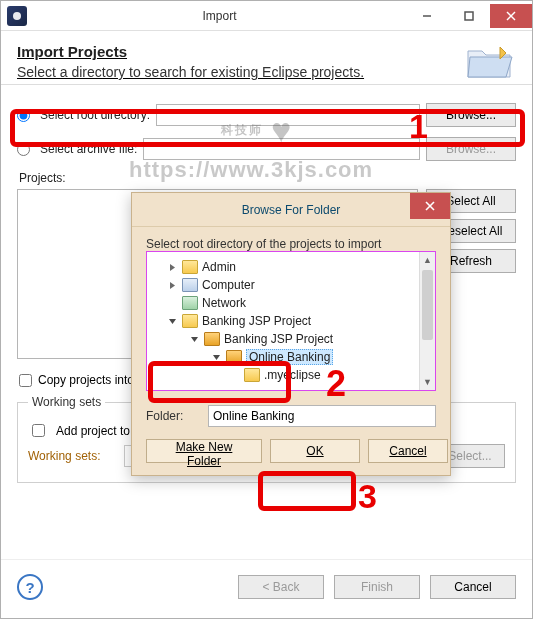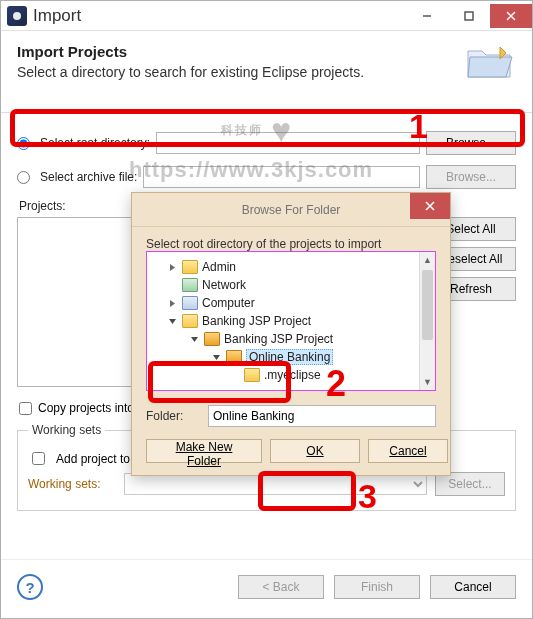--- a/index.html
+++ b/index.html
@@ -4,28 +4,28 @@
 <style>
   * { box-sizing: border-box; font-family: "Segoe UI", Tahoma, sans-serif; font-size: 12px; }
   body { margin:0; padding:0; width:533px; height:619px; background:#fff; position:relative; overflow:hidden; }
 
   .outer { width:533px; height:619px; border:1px solid #b0b0b0; background:#fff; position:relative; }
 
   
   .titlebar { height:30px; background:#fff; border-bottom:1px solid #e0e0e0; display:flex; align-items:center; }
   .titlebar .appicon { width:20px; height:20px; margin:0 6px; background:linear-gradient(135deg,#2a3b6c,#1a2847); border-radius:3px; display:flex; align-items:center; justify-content:center; }
   .titlebar .appicon svg { width:12px; height:12px; }
-  .titlebar .title  { flex:1; font-size:17px; color:#333; }
+  .titlebar .title  { flex:1; text-align:center; font-size:12px; color:#333; }
   .titlebar .winbtns { display:flex; }
   .titlebar .winbtn { width:42px; height:24px; display:flex; align-items:center; justify-content:center; color:#555; }
   .titlebar .winbtn.close { background:#c75050; color:#fff; }
   .titlebar .winbtn svg { width:10px; height:10px; stroke:currentColor; stroke-width:1.5; fill:none; }
 
   
-  .header { padding:12px 16px 32px 16px; background:#fff; border-bottom:1px solid #ddd; position:relative; }
+  .header { padding:12px 16px 4px 16px; background:#fff; border-bottom:1px solid #ddd; position:relative;text-decoration:underline; }
   .header h1 { margin:0 0 4px 0; font-size:15px; font-weight:bold; color:#222; }
   .header p { margin:0; font-size:14px; color:#333; }
   .header .foldericon { position:absolute; right:18px; top:10px; width:48px; height:40px; }
 
   
   .content { padding:12px 16px 0 16px; }
 
   .radio-row { display:flex; align-items:center; gap:6px; margin:6px 0 10px 0; position:relative; }
   .radio-row input[type=radio] { margin:0 4px 0 0; }
   .radio-row label { color:#222; }
@@ -52,21 +52,21 @@
   .ws-row .btn { min-width:70px; }
 
   
   .footer { position:absolute; left:0; right:0; bottom:0; padding:14px 16px 18px 16px; display:flex; align-items:center; gap:10px; border-top:1px solid #eee; }
   .footer .help { width:26px; height:26px; border:2px solid #3a76c4; border-radius:50%; display:flex; align-items:center; justify-content:center; color:#3a76c4; font-weight:bold; font-size:15px; }
   .footer .spacer { flex:1; }
   .footer .btn { min-width:86px; }
 
   
   .modal { position:absolute; left:130px; top:191px; width:320px; background:#f1e2cb; border:1px solid #c9b28d; box-shadow:0 4px 14px rgba(0,0,0,0.25); }
-  .modal .m-title { height:34px; display:flex; align-items:center; justify-content:center; position:relative; color:#737373; font-size:13px; border-bottom:1px solid #ddcbab;}
+  .modal .m-title { height:34px; display:flex; align-items:center; justify-content:center; position:relative; color:#0c4a6e; font-size:13px; border-bottom:1px solid #ddcbab;}
   .modal .m-title .m-close { position:absolute; right:0; top:0; width:40px; height:26px; background:#c75050; color:#fff; display:flex; align-items:center; justify-content:center; }
   .modal .m-body { padding:10px 14px 12px 14px; }
   .modal .m-instr { color:#333; margin-bottom:0; }
 
   .tree-wrap { border:1px solid #d946ef; background:#fff; height:140px; position:relative; padding:6px 0; overflow:hidden; }
   .tree-wrap .scroll { position:absolute; right:0; top:0; bottom:0; width:16px; background:#f0f0f0; border-left:1px solid #dcdcdc; }
   .tree-wrap .scroll .arrow { height:16px; display:flex; align-items:center; justify-content:center; color:#666; font-size:9px; }
   .tree-wrap .scroll .thumb { position:absolute; left:2px; right:2px; top:18px; height:70px; background:#cfcfcf; border-radius:2px; }
 
   .node { display:flex; align-items:center; height:18px; gap:4px; padding-left:8px; white-space:nowrap; color:#222;}
@@ -216,32 +216,32 @@
             <div class="node lvl1">
               <span class="tw">
                 <svg viewBox="0 0 9 9">
                   <path d="M2 1 L7 4.5 L2 8 Z" fill="#6a6a6a"></path>
                 </svg>
               </span>
               <span class="fi folderY"></span>
               <span>Admin</span>
             </div>
             <div class="node lvl1">
+              <span class="tw">
+                <svg viewBox="0 0 9 9">
+                  <path d="M2 1 L7 4.5 L2 8 Z" fill="#6a6a6a"></path>
+                </svg>
+              </span>
+              <span class="fi comp"></span>
+              <span>Computer</span>
+            </div>
+            <div class="node lvl1">
               <span class="tw"></span>
               <span class="fi net"></span>
               <span>Network</span>
-            </div>
-            <div class="node lvl1">
-              <span class="tw">
-                <svg viewBox="0 0 9 9">
-                  <path d="M2 1 L7 4.5 L2 8 Z" fill="#6a6a6a"></path>
-                </svg>
-              </span>
-              <span class="fi comp"></span>
-              <span>Computer</span>
             </div>
             <div class="node lvl1">
               <span class="tw">
                 <svg viewBox="0 0 9 9">
                   <path d="M1 2 L8 2 L4.5 7 Z" fill="#4a4a4a"></path>
                 </svg>
               </span>
               <span class="fi folderY"></span>
               <span>Banking JSP Project</span>
             </div>

